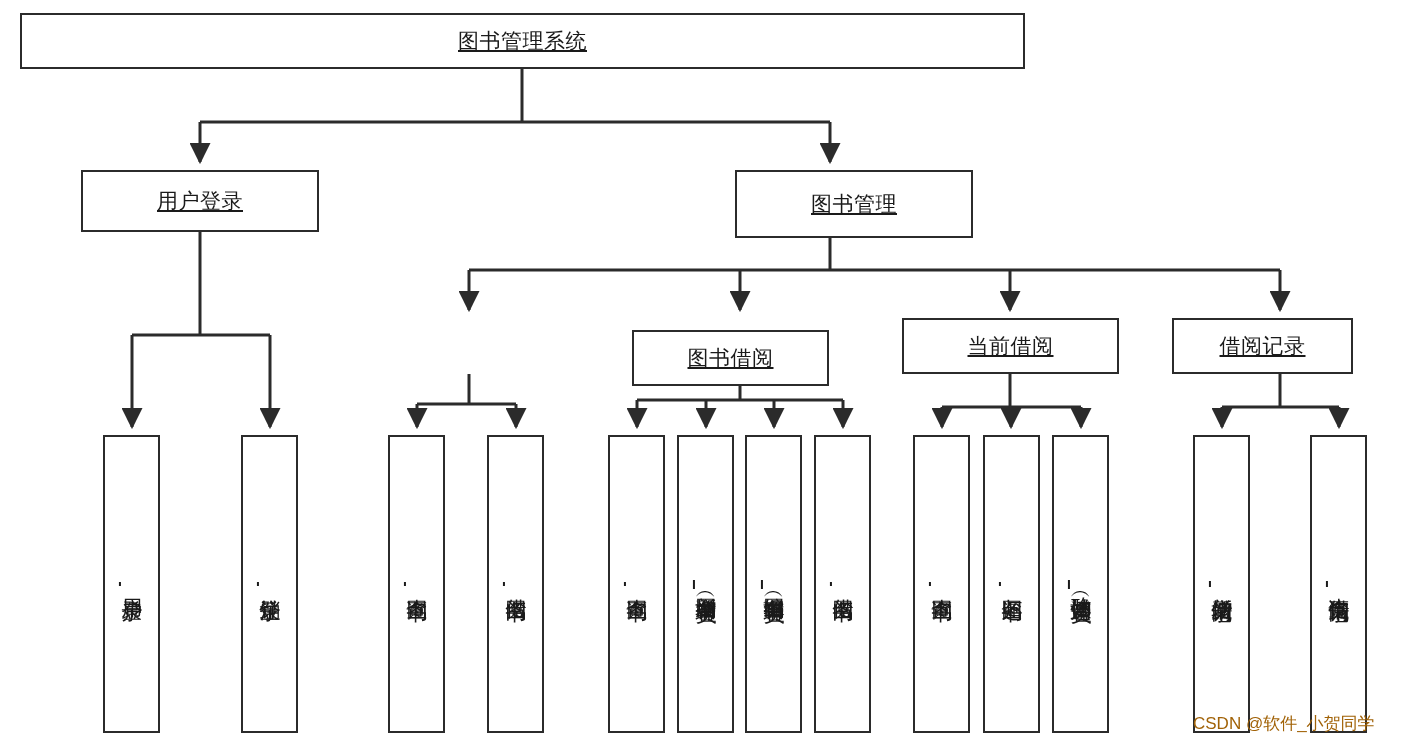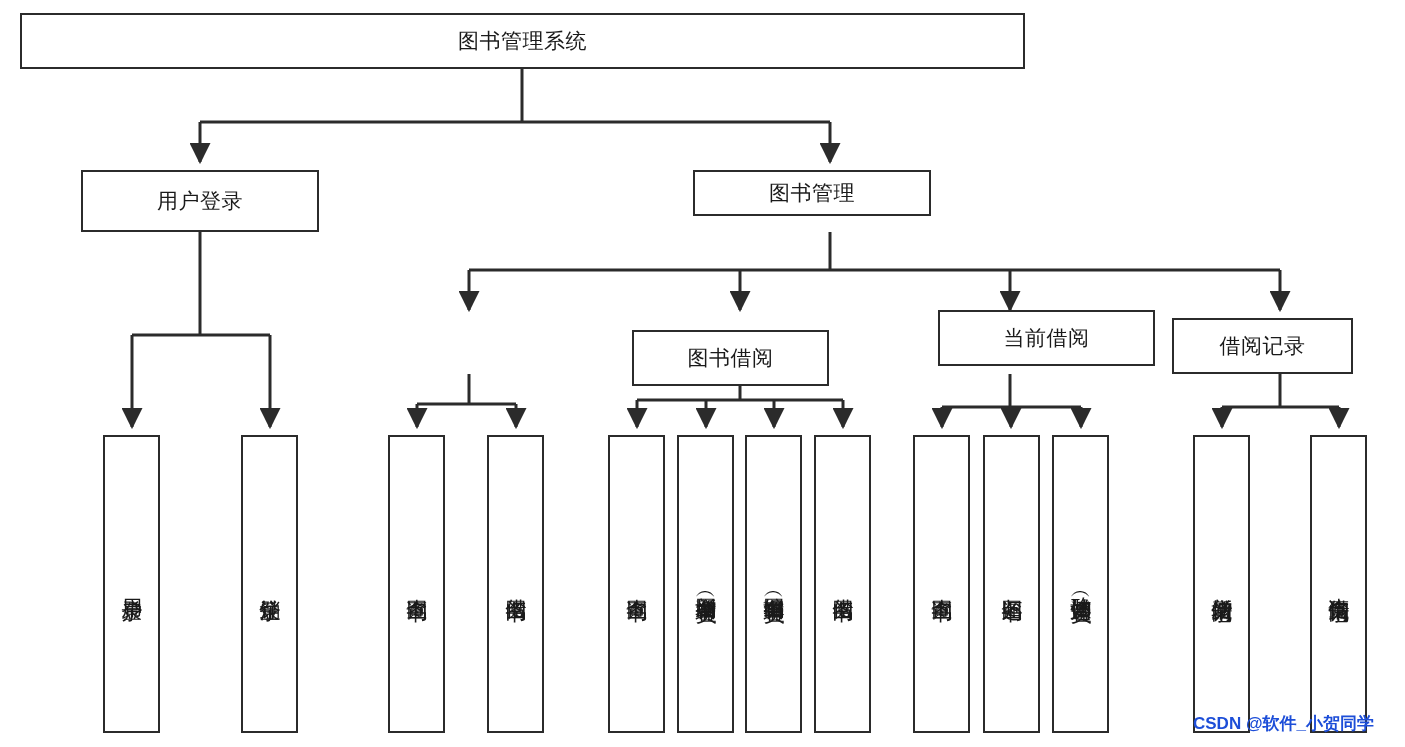--- a/index.html
+++ b/index.html
@@ -32,20 +32,21 @@
     display: flex;
     align-items: center;
     justify-content: center;
     color: #1a1a1a;
     z-index: 2;
   }
   .node .lbl {
     display: block;
     text-align: left;
     letter-spacing: 0.5px;
+    text-decoration: underline;
   }
   .node.horiz .lbl {
     font-size: 21px;
     line-height: 1.2;
     white-space: nowrap;
   }
   .node.vert {
     align-items: center;
     justify-content: center;
   }
@@ -55,25 +56,24 @@
     font-size: 21px;
     line-height: 1.28;
     letter-spacing: 1px;
     max-height: 100%;
   }
   .watermark {
     position: absolute;
     left: 1193px;
     top: 712px;
     font-size: 17px;
-    color: #1d4ed8;
+    color: #a16207;
     white-space: nowrap;
     z-index: 5;
     font-family: "Liberation Sans", "DejaVu Sans", sans-serif;
-    font-weight: bold;
   }
 </style>
 </head>
 <body>
 
 <div id="canvas">
 
   <svg id="edges" viewBox="0 0 1405 747" xmlns="http://www.w3.org/2000/svg">
     <defs>
       <marker id="arrow" viewBox="0 0 10 10" refX="9" refY="5" markerWidth="7" markerHeight="7" orient="auto-start-reverse">
@@ -128,28 +128,28 @@
     </g>
   </svg>
 
   <div class="node horiz" style="left:20px; top:13px; width:1005px; height:56px;">
     <span class="lbl">图书管理系统</span>
   </div>
 
   <div class="node horiz" style="left:81px; top:170px; width:238px; height:62px;">
     <span class="lbl">用户登录</span>
   </div>
-  <div class="node horiz" style="left:693px; top:170px; width:238px; height:46px;">
+  <div class="node horiz" style="left:735px; top:170px; width:238px; height:68px;">
     <span class="lbl">图书管理</span>
   </div>
 
   <div class="node horiz" style="left:632px; top:330px; width:197px; height:56px;">
     <span class="lbl">图书借阅</span>
   </div>
-  <div class="node horiz" style="left:902px; top:310px; width:217px; height:56px;margin-left:36px;">
+  <div class="node horiz" style="left:902px; top:318px; width:217px; height:56px;">
     <span class="lbl">当前借阅</span>
   </div>
   <div class="node horiz" style="left:1172px; top:318px; width:181px; height:56px;">
     <span class="lbl">借阅记录</span>
   </div>
 
   <div class="node vert" style="left:103px; top:435px; width:57px; height:298px;">
     <span class="lbl">用户登录</span>
   </div>
   <div class="node vert" style="left:241px; top:435px; width:57px; height:298px;">

